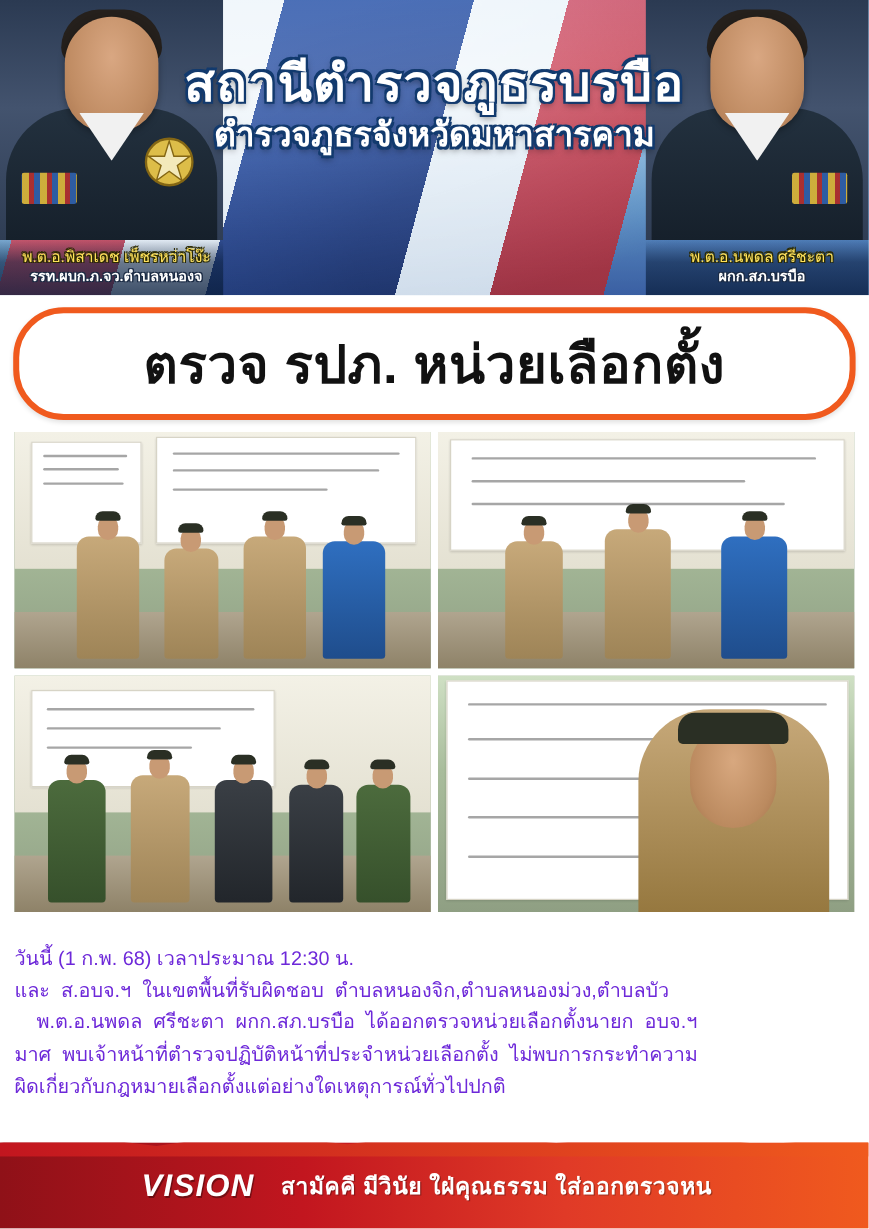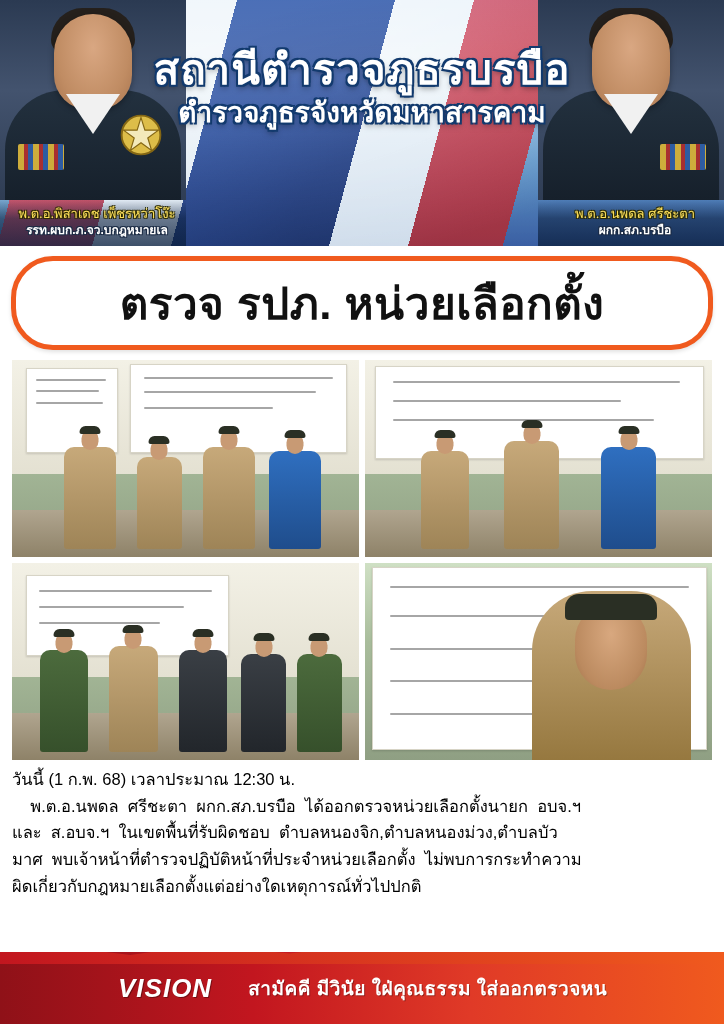--- a/index.html
+++ b/index.html
@@ -173,40 +173,40 @@
     width:72px;height:86px;border-radius:38px;
     background:radial-gradient(ellipse at 50% 35%,#d8a87f 0%,#bb8a5f 70%,#9e7049 100%);
   }
   .ph .closeup .cu-cap{
     position:absolute;left:50%;top:2%;transform:translateX(-50%);
     width:92px;height:26px;border-radius:14px 14px 4px 4px;background:#2a2f24;
   }
 
   
   .body-text{
-    position:relative;width:700px;margin:6px auto 0;
-    font-size:16.5px;line-height:1.62;color:#000000;
+    position:relative;width:700px;margin:26px auto 0;
+    font-size:16.5px;line-height:1.62;color:#6d28d9;
   }
   .body-text .line{white-space:pre-wrap;}
 
   
   .footer{
     position:absolute;left:0;bottom:0;width:724px;height:72px;overflow:hidden;
   }
   .footer-bg{
     position:absolute;inset:0;
     background:linear-gradient(90deg,#8f1118 0%,#c2161f 35%,#e03a27 65%,#f05a1e 100%);
   }
   .footer-bg:after{
     content:"";position:absolute;left:0;top:-18px;width:100%;height:30px;
     background:linear-gradient(90deg,#c2161f,#f05a1e);
     clip-path:polygon(0 60%,8% 40%,18% 70%,28% 35%,40% 65%,52% 30%,64% 62%,76% 35%,88% 66%,100% 42%,100% 100%,0 100%);
   }
   .footer-inner{
-    position:absolute;inset:0;display:flex;align-items:center;gap:36px;padding-left:118px;
+    position:absolute;inset:0;display:flex;align-items:center;gap:22px;padding-left:118px;
   }
   .vision{
     font-family:"Liberation Sans", sans-serif;
     font-style:italic;font-weight:bold;font-size:26px;color:#ffffff;letter-spacing:1px;
     text-shadow:1px 1px 0 rgba(0,0,0,.35);
   }
   .motto{
     font-size:19px;font-weight:bold;color:#ffffff;letter-spacing:.5px;
     text-shadow:1px 1px 0 rgba(0,0,0,.3);
   }
@@ -224,21 +224,21 @@
     <div class="officer left">
       <div class="portrait">
         <div class="uniform"></div>
         <div class="hair"></div>
         <div class="face"></div>
         <div class="collar"></div>
         <div class="medals"></div>
       </div>
       <div class="name-plate">
         <div class="n1">พ.ต.อ.พิสาเดช เพ็ชรหว่าโง๊ะ</div>
-        <div class="n2">รรท.ผบก.ภ.จว.บกฎหมายเล</div>
+        <div class="n2">รรท.ผบก.ภ.จว.ตำบลหนองจ</div>
       </div>
     </div>
 
     <div class="officer right">
       <div class="portrait">
         <div class="uniform"></div>
         <div class="hair"></div>
         <div class="face"></div>
         <div class="collar"></div>
         <div class="medals"></div>
@@ -365,22 +365,22 @@
       </div>
       <div class="closeup">
         <div class="cu-head"></div>
         <div class="cu-cap"></div>
       </div>
     </div>
   </div>
 
   <div class="body-text">
     <div class="line">วันนี้ (1 ก.พ. 68) เวลาประมาณ 12:30 น.</div>
+    <div class="line">และ  ส.อบจ.ฯ  ในเขตพื้นที่รับผิดชอบ  ตำบลหนองจิก,ตำบลหนองม่วง,ตำบลบัว</div>
     <div class="line">    พ.ต.อ.นพดล  ศรีชะตา  ผกก.สภ.บรบือ  ได้ออกตรวจหน่วยเลือกตั้งนายก  อบจ.ฯ</div>
-    <div class="line">และ  ส.อบจ.ฯ  ในเขตพื้นที่รับผิดชอบ  ตำบลหนองจิก,ตำบลหนองม่วง,ตำบลบัว</div>
     <div class="line">มาศ  พบเจ้าหน้าที่ตำรวจปฏิบัติหน้าที่ประจำหน่วยเลือกตั้ง  ไม่พบการกระทำความ</div>
     <div class="line">ผิดเกี่ยวกับกฎหมายเลือกตั้งแต่อย่างใดเหตุการณ์ทั่วไปปกติ</div>
   </div>
 
   <div class="footer">
     <div class="footer-bg"></div>
     <div class="footer-inner">
       <div class="vision">VISION</div>
       <div class="motto">สามัคคี มีวินัย ใฝ่คุณธรรม ใส่ออกตรวจหน</div>
     </div>

